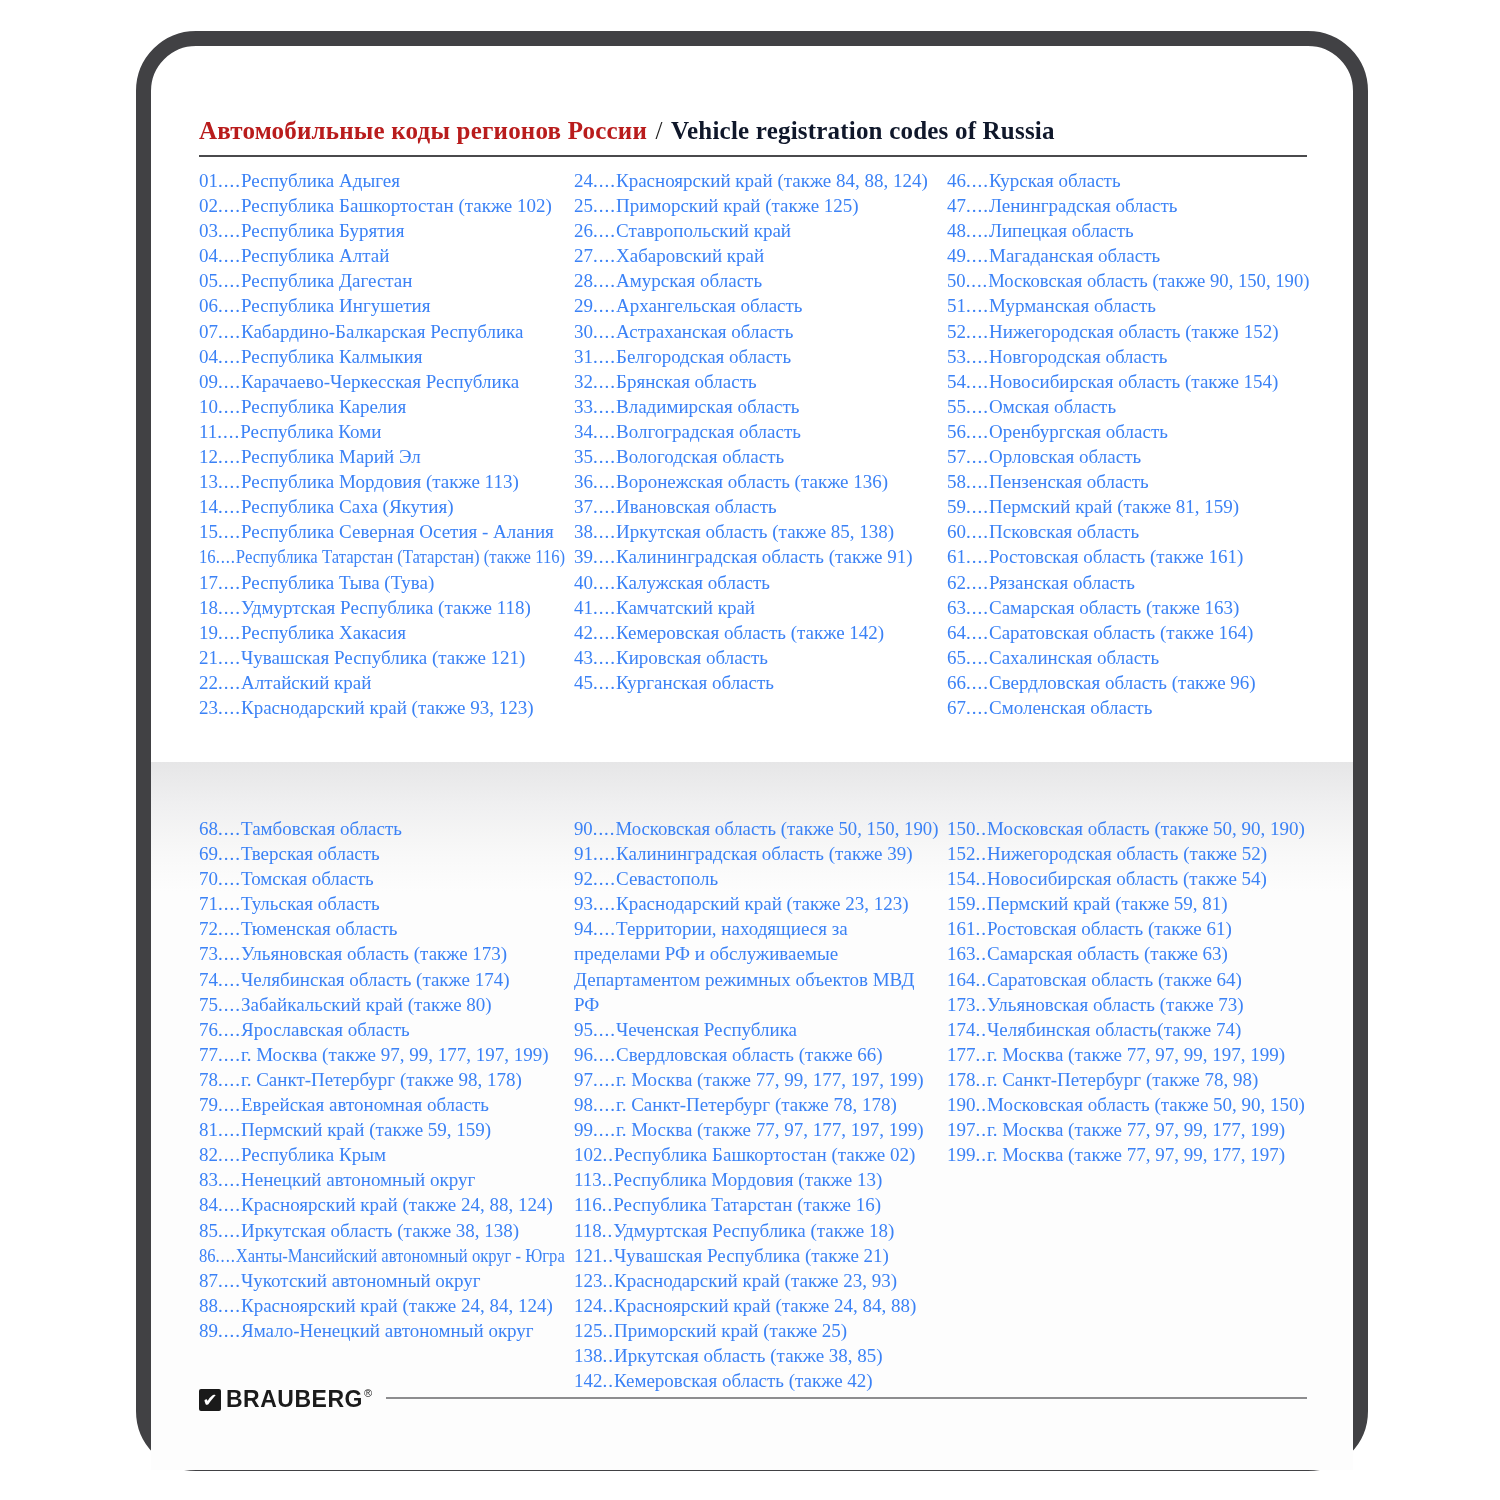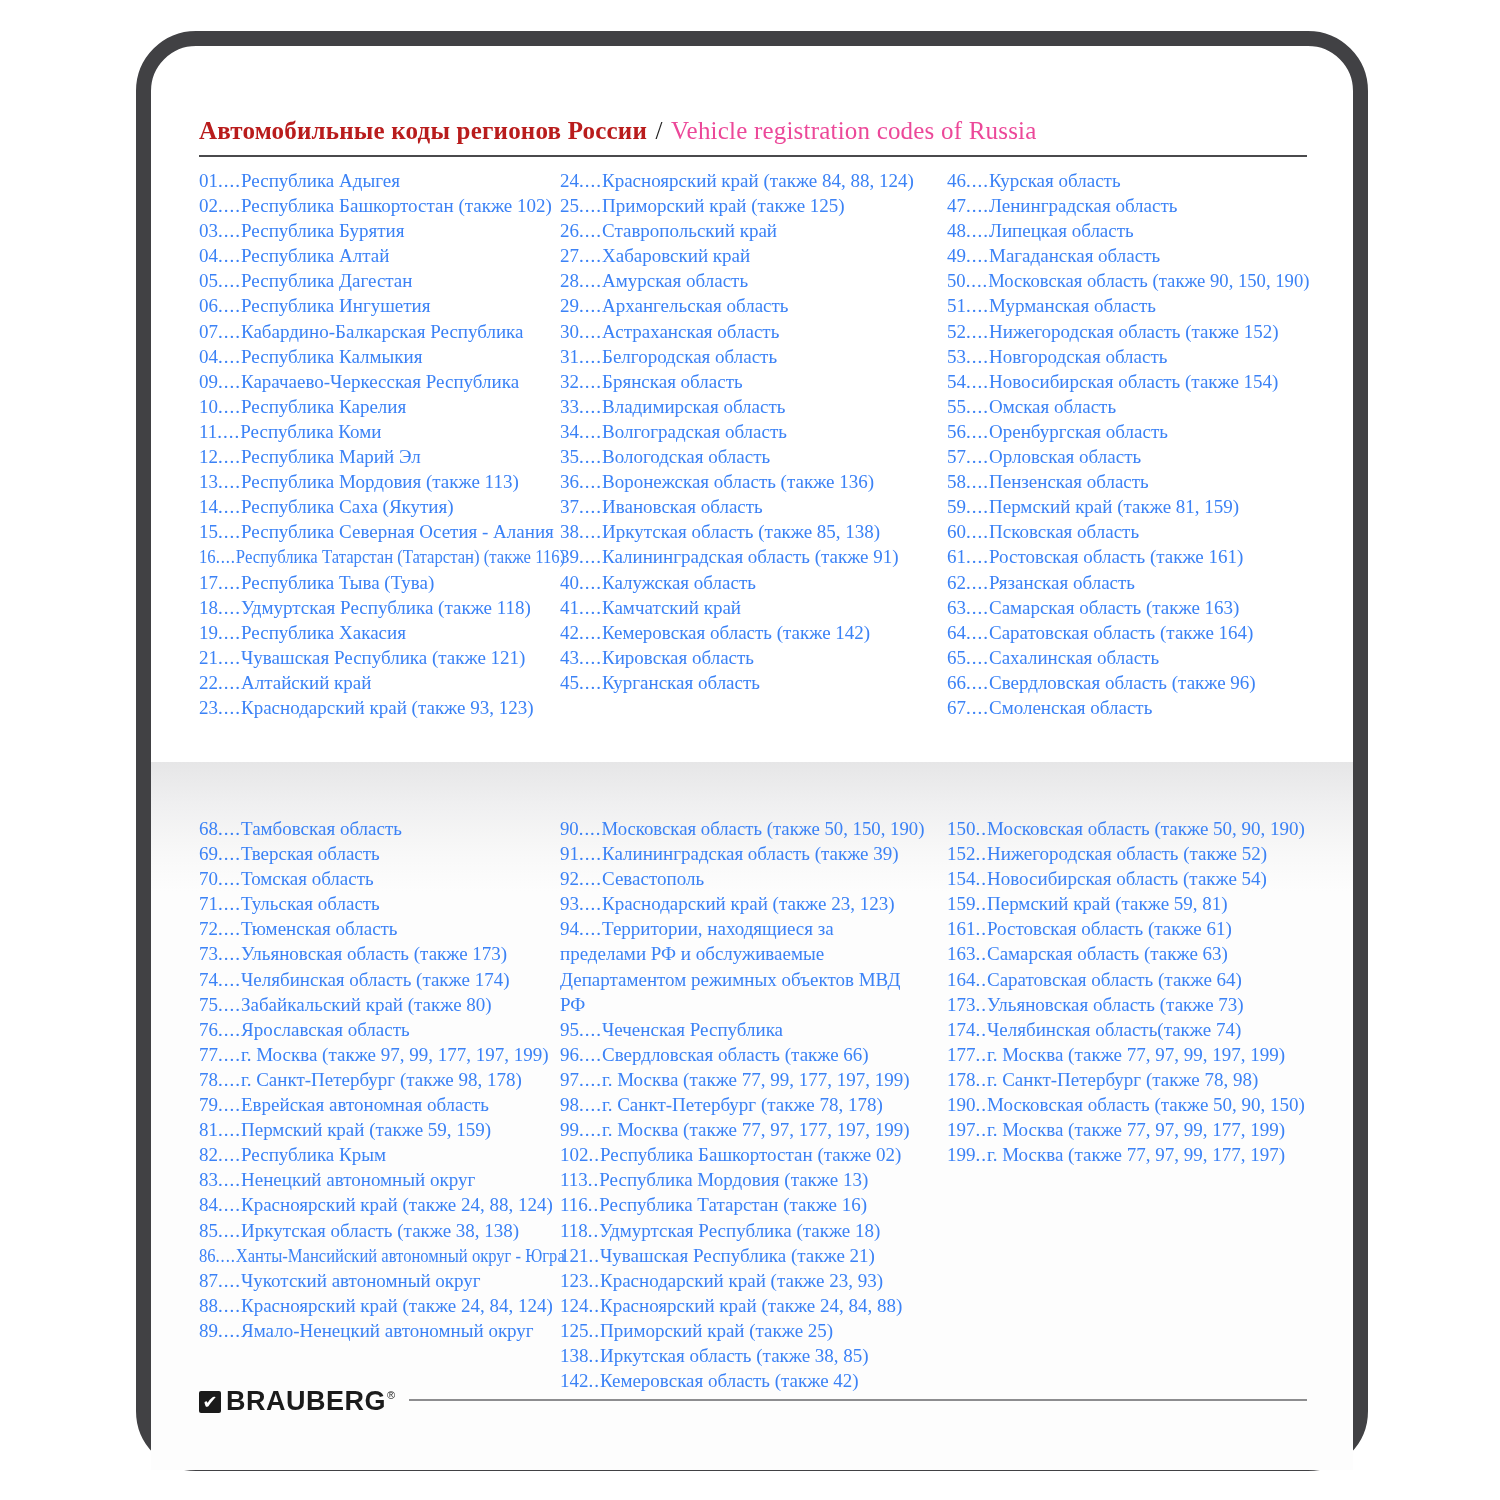--- a/index.html
+++ b/index.html
@@ -7,37 +7,37 @@
           font-family:"Liberation Serif","DejaVu Serif",serif;color:#212121;}
   .pad{position:absolute;left:136px;top:31px;width:1232px;height:1440px;
        border:15px solid #414144;border-radius:60px;background:#ffffff;box-sizing:border-box;}
   
   .band{position:absolute;left:0;top:716px;width:1202px;height:708px;
         background:linear-gradient(180deg,#e6e6e7 0px,#efeff0 40px,#f8f8f8 90px,#fdfdfd 130px,#fdfdfd 100%);}
   .titlebar{position:absolute;left:48px;top:70px;width:1108px;}
   .titlebar h1{margin:0;font-size:25px;line-height:30px;font-weight:normal;white-space:nowrap;letter-spacing:0.2px;}
   .t-ru{font-weight:bold;color:#b91c1c;}
   .t-sep{color:#1c1c1c;padding:0 2px;}
-  .t-en{color:#ec4899;}
+  .t-en{color:#0f172a;font-weight:bold;}
   .rule{margin-top:9px;height:2px;background:#4a4a4c;width:1108px;}
   .codes{position:absolute;left:0;top:0;width:100%;}
   .codes.top{top:122px;}
   .codes.bottom{top:770px;}
   .col{position:absolute;top:0;font-size:19px;line-height:25.1px;color:#3b82f6;}
   .col.c1{left:48px;width:366px;}
-  .col.c2{left:409px;width:364px;}
+  .col.c2{left:423px;width:364px;}
   .col.c3{left:796px;width:362px;}
   .row{white-space:nowrap;}
   .row.wrap{white-space:normal;}
   .dots{letter-spacing:1px;}
   .footer{position:absolute;left:48px;top:1340px;width:1110px;display:flex;align-items:center;}
   .logo-box{width:22px;height:22px;background:#1a1a1a;border-radius:2px;display:inline-flex;
             align-items:center;justify-content:center;color:#ffffff;font-family:"DejaVu Sans",sans-serif;
             font-weight:bold;font-size:18px;line-height:22px;flex:0 0 auto;}
-  .brand{font-family:"Liberation Sans","DejaVu Sans",sans-serif;font-weight:bold;font-size:27px;
+  .brand{font-family:"Liberation Sans","DejaVu Sans",sans-serif;font-weight:bold;font-size:23px;
          letter-spacing:0.5px;color:#1b1b1b;margin-left:5px;white-space:nowrap;}
   .reg{font-family:"Liberation Sans","DejaVu Sans",sans-serif;font-size:11px;color:#1b1b1b;
        vertical-align:top;position:relative;top:-7px;margin-left:1px;}
   .base-line{flex:1;height:2px;background:#8d8d8f;margin-left:14px;margin-right:2px;position:relative;top:-2px;}
 </style>
 </head>
 <body>
 
 <div class="canvas">
   <div class="pad">

